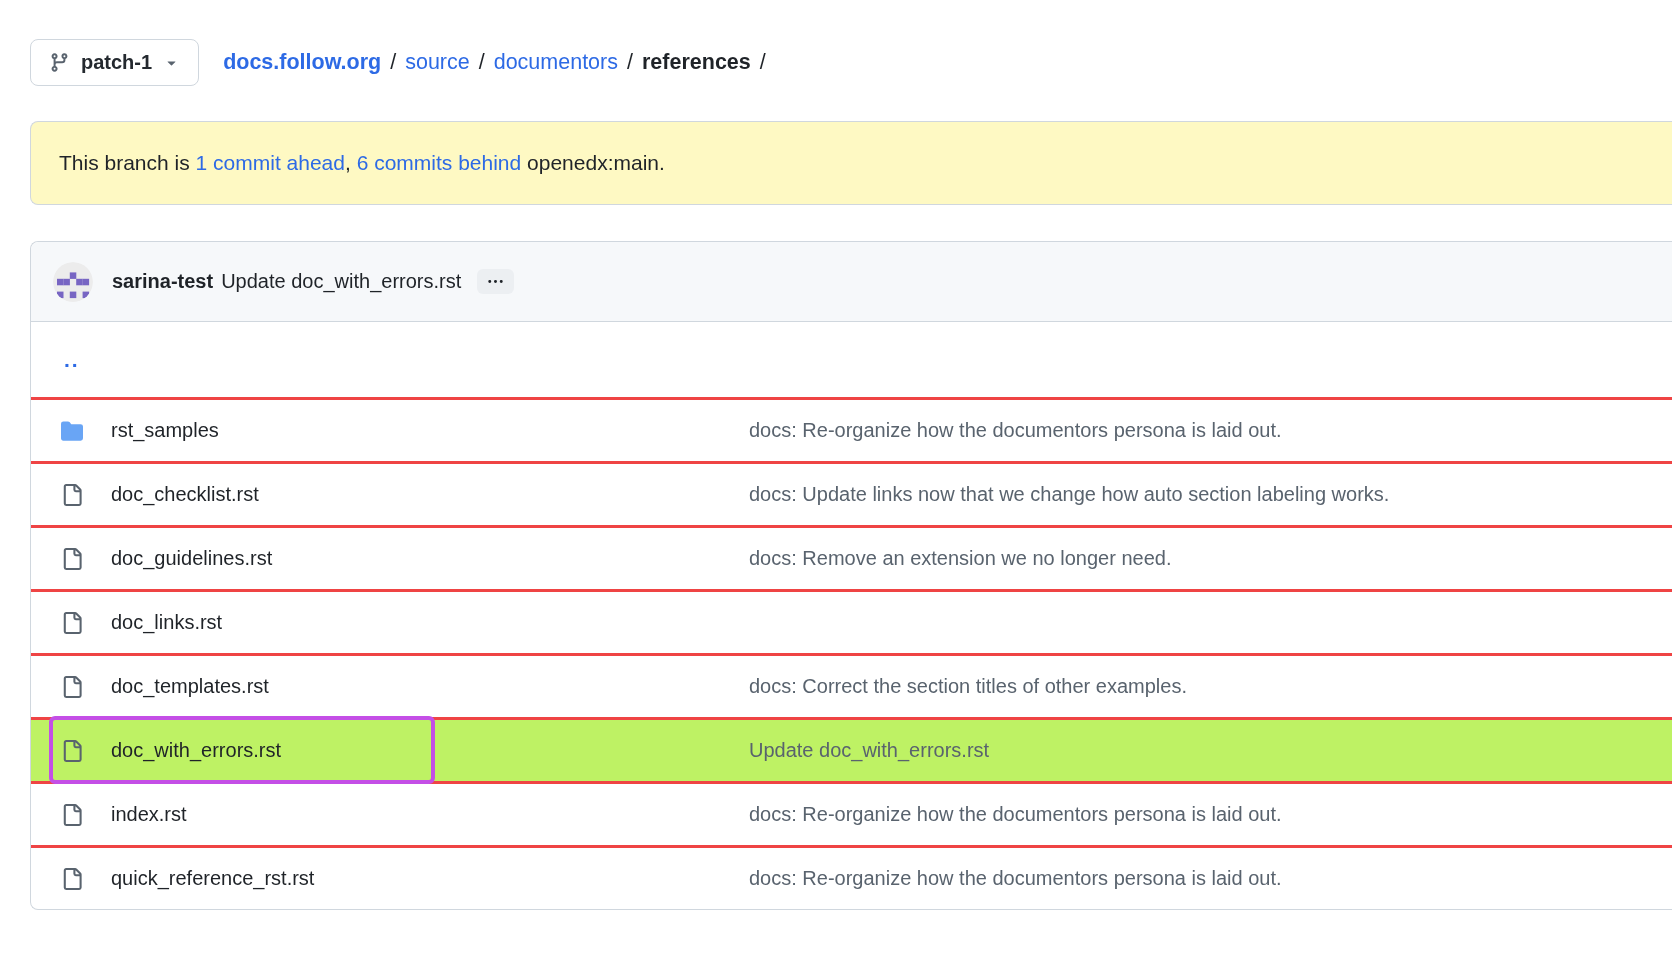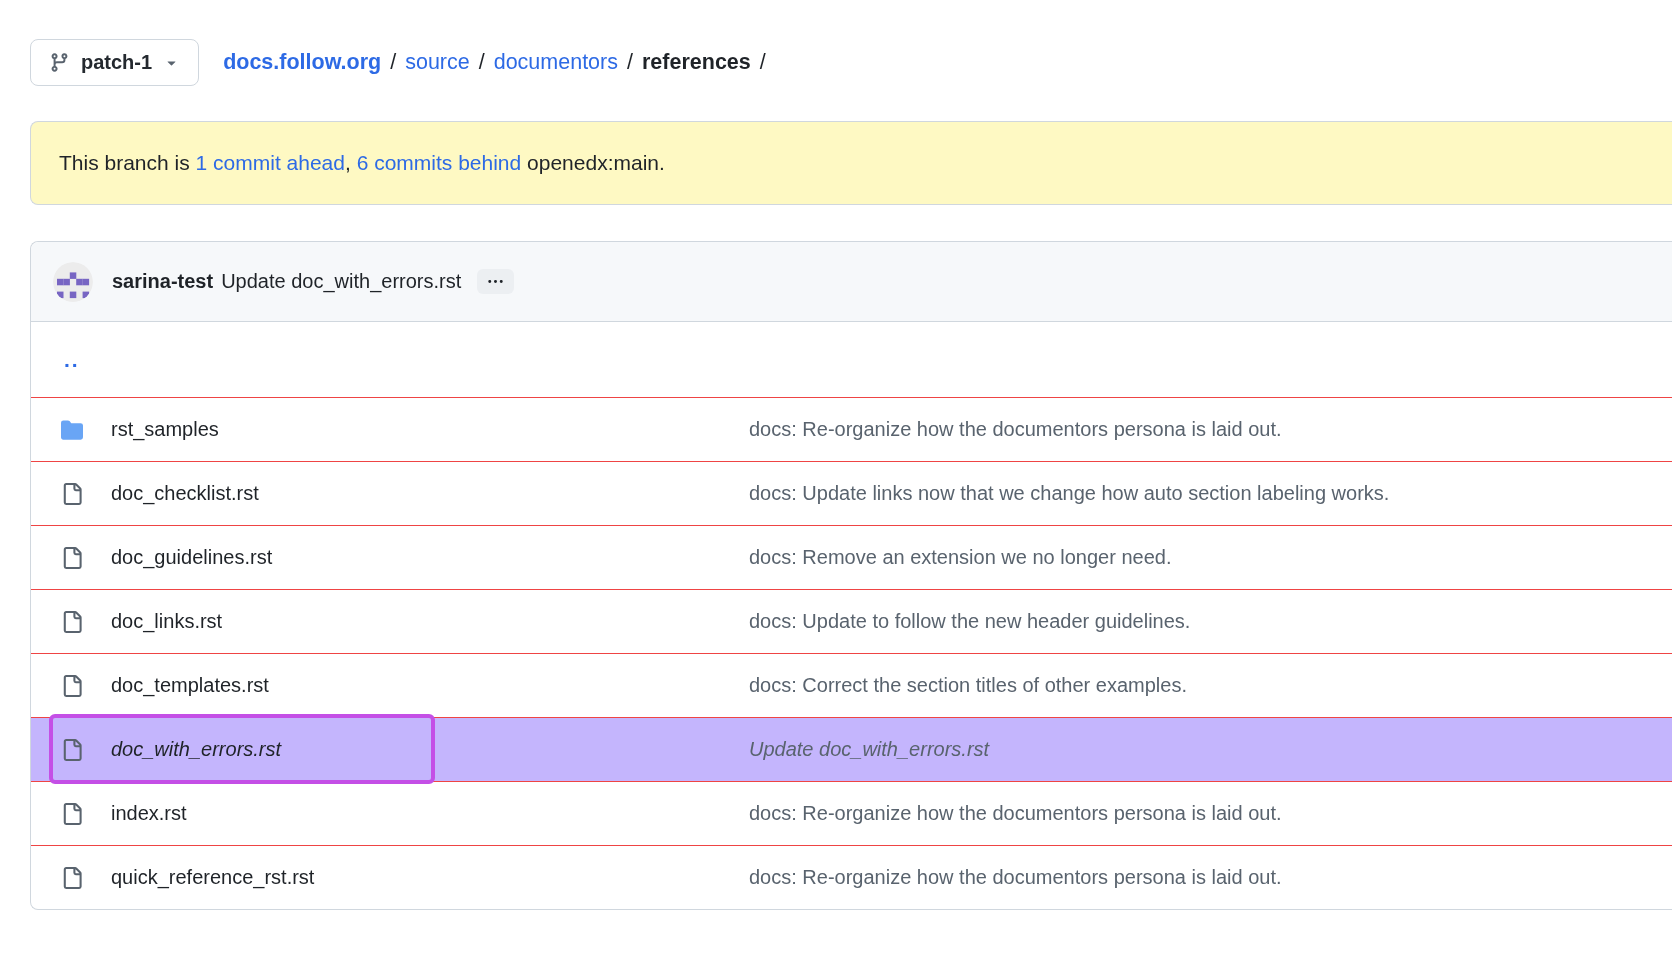--- a/index.html
+++ b/index.html
@@ -69,23 +69,23 @@
   .parent-link {
     padding-left: 33px; color: #2d6ae5; font-size: 21px; font-weight: 700;
     letter-spacing: 2px; text-decoration: none; cursor: pointer;
   }
 
   .row {
     position: relative;
     display: grid; grid-template-columns: 50px 638px 1fr;
     align-items: center;
     height: 64px; padding-left: 30px;
-    border-top: 1px solid #ef4444;
-  }
-  .row.highlighted { background: #c4b5fd; font-style: italic; }
+    border-top: 3px solid #ef4444;
+  }
+  .row.highlighted { background: #bef264; }
   .cell-icon { display: flex; align-items: center; }
   .fname { font-size: 20px; color: #1f2328; text-decoration: none; cursor: pointer; }
   .fmsg  { font-size: 20px; color: #59636e; text-decoration: none; cursor: pointer;
            white-space: nowrap; overflow: hidden; }
   .hl-box {
     position: absolute; left: 18px; top: -4px;
     width: 386px; height: calc(100% + 7px);
     border: 4px solid #c44fe6; border-radius: 6px;
     pointer-events: none; z-index: 2;
   }
@@ -217,23 +217,20 @@
     <span class="cell-icon">
 
       <svg class="icon-file" width="22" height="22" viewBox="0 0 16 16" fill="#59636e" aria-hidden="true">
         <path d="M2 1.75C2 .784 2.784 0 3.75 0h6.586c.464 0 .909.184 1.237.513l2.914 2.914c.329.328.513.773.513 1.237v9.586A1.75 1.75 0 0 1 13.25 16h-9.5A1.75 1.75 0 0 1 2 14.25Zm1.75-.25a.25.25 0 0 0-.25.25v12.5c0 .138.112.25.25.25h9.5a.25.25 0 0 0 .25-.25V6h-2.75A1.75 1.75 0 0 1 9 4.25V1.5Zm6.75.062V4.25c0 .138.112.25.25.25h2.688l-.011-.013-2.914-2.914-.013-.011Z"></path>
       </svg>
     </span>
     <span class="cell-name">
       
       <a class="fname">doc_links.rst</a>
     </span>
-    <span class="cell-msg">
-      <a class="fmsg">docs: Update to follow the new header guidelines.</a>
-    </span>
   </div>
 
   <div class="row file">
     <span class="cell-icon">
 
       <svg class="icon-file" width="22" height="22" viewBox="0 0 16 16" fill="#59636e" aria-hidden="true">
         <path d="M2 1.75C2 .784 2.784 0 3.75 0h6.586c.464 0 .909.184 1.237.513l2.914 2.914c.329.328.513.773.513 1.237v9.586A1.75 1.75 0 0 1 13.25 16h-9.5A1.75 1.75 0 0 1 2 14.25Zm1.75-.25a.25.25 0 0 0-.25.25v12.5c0 .138.112.25.25.25h9.5a.25.25 0 0 0 .25-.25V6h-2.75A1.75 1.75 0 0 1 9 4.25V1.5Zm6.75.062V4.25c0 .138.112.25.25.25h2.688l-.011-.013-2.914-2.914-.013-.011Z"></path>
       </svg>
     </span>
     <span class="cell-name">

